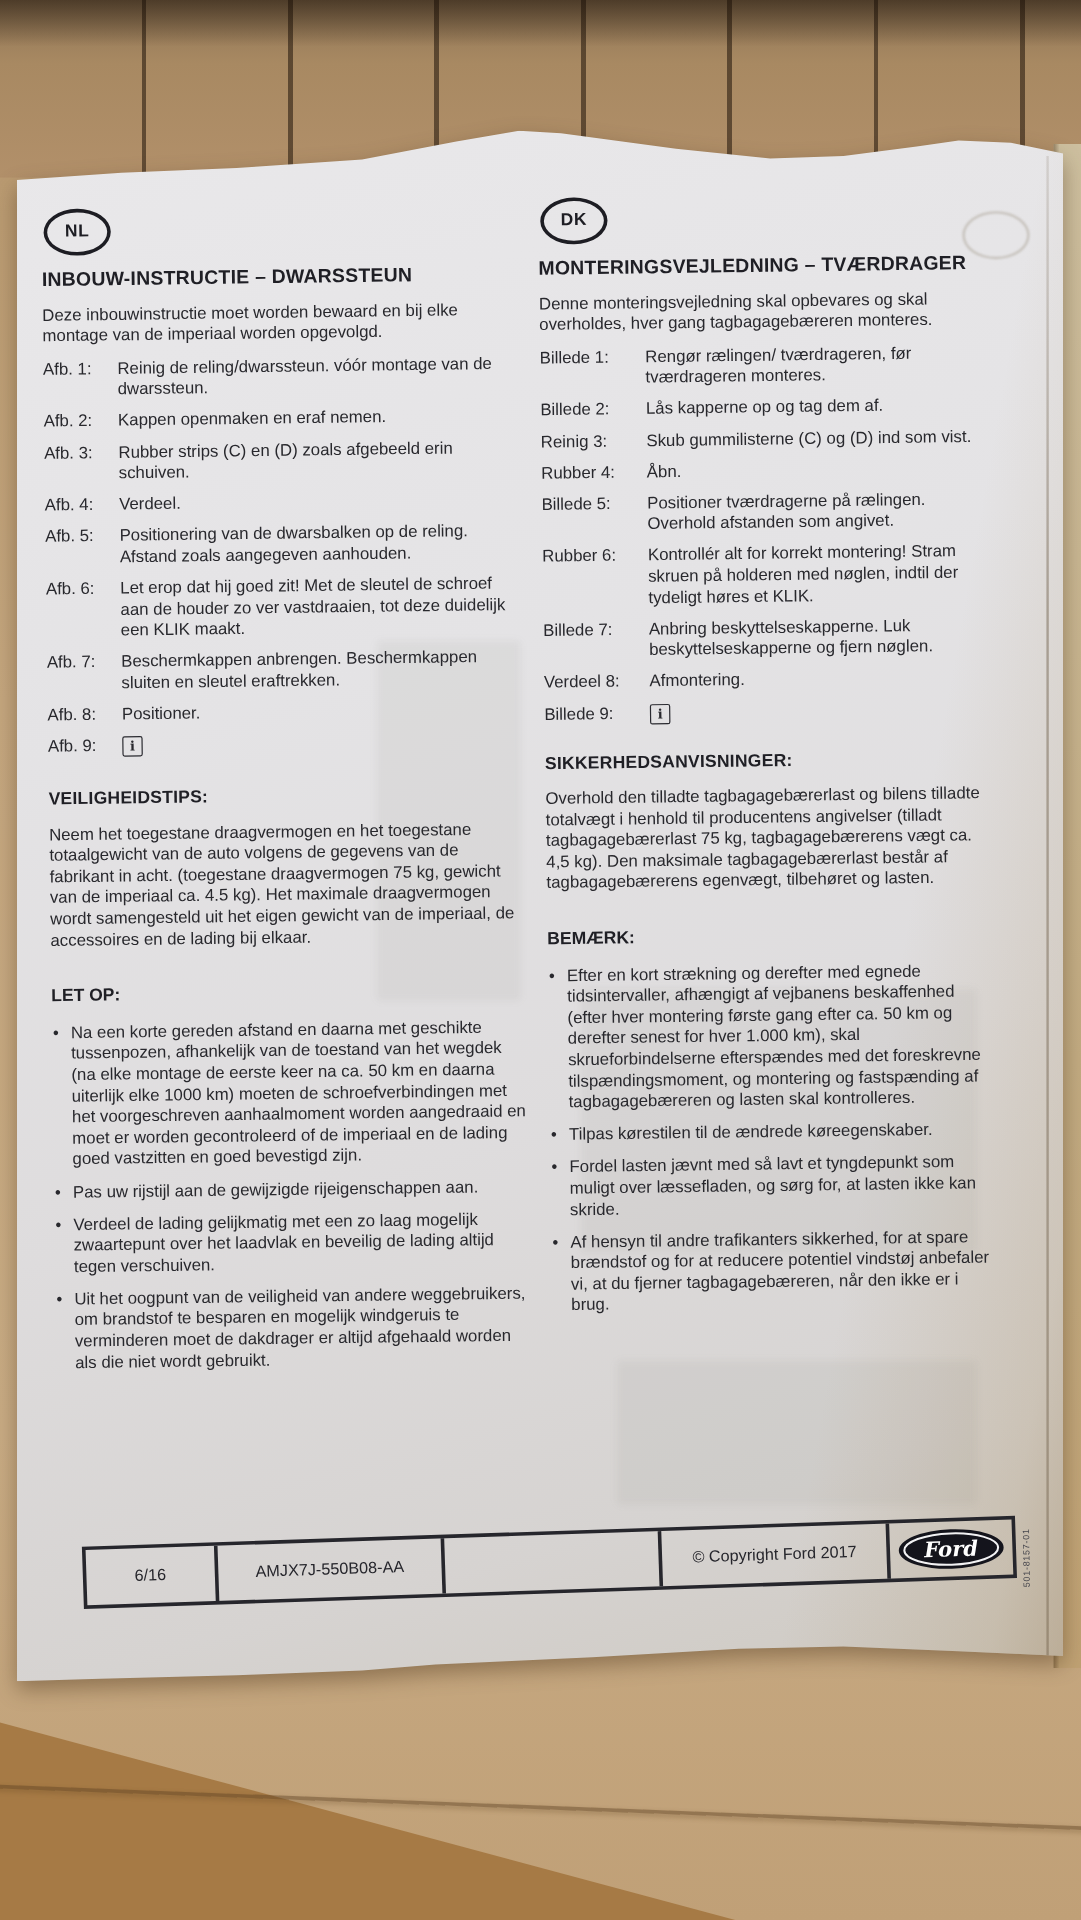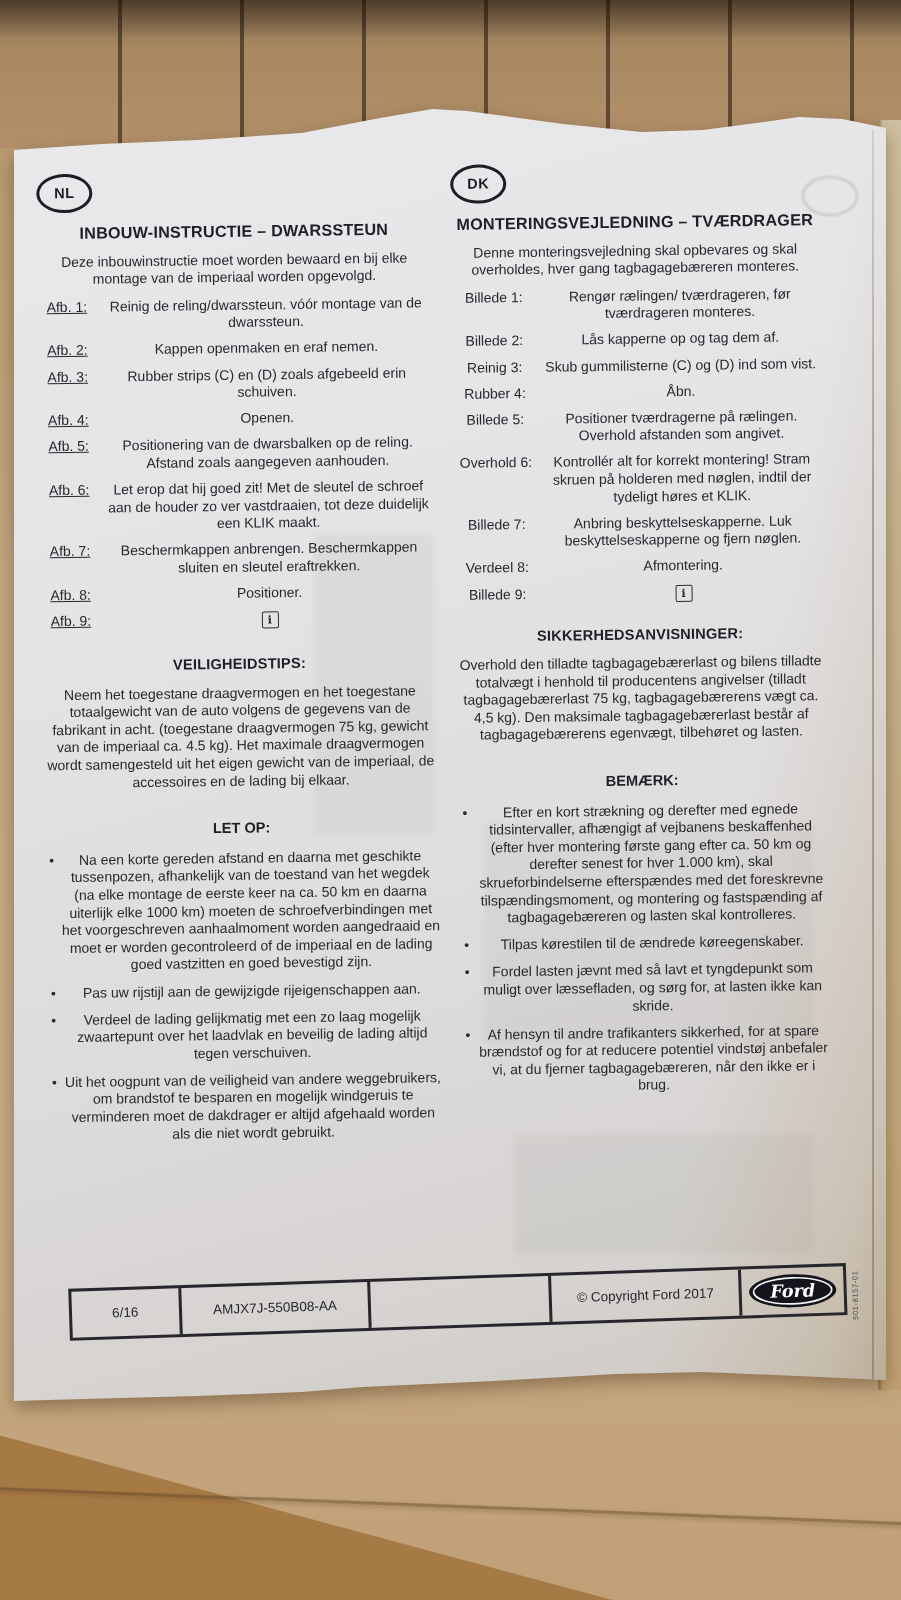--- a/index.html
+++ b/index.html
@@ -1,18 +1,18 @@
 <!DOCTYPE html>
 <html><head>
 <meta charset="utf-8">
 <style>
   html,body{margin:0;padding:0;}
   body{width:901px;height:1600px;overflow:hidden;background:#c3a47c;
        font-family:"Liberation Sans",sans-serif;}
-  .stage{position:relative;width:901px;height:1600px;overflow:hidden;text-align:center;}
+  .stage{position:relative;width:901px;height:1600px;overflow:hidden;}
 
   
   .bg-top{position:absolute;left:0;top:0;width:100%;height:150px;
     background:
       repeating-linear-gradient(90deg, rgba(30,18,8,0) 0 118px, rgba(30,18,8,0.55) 118px 122px),
       linear-gradient(180deg,#8d7354 0%,#a88962 35%,#b2906a 100%);}
   .bg-top:before{content:"";position:absolute;inset:0;
     background:linear-gradient(180deg,rgba(25,15,6,0.55),rgba(25,15,6,0) 26%);}
   .bg-main{position:absolute;left:0;top:148px;width:100%;height:1452px;
     background:linear-gradient(180deg,#b99a71 0%,#c4a67e 30%,#c8ab84 72%,#c0a077 100%);}
@@ -48,21 +48,21 @@
   .col-nl{left:26px;top:62px;width:398px;}
   .col-dk{left:440px;top:58px;width:372px;}
 
   .badge{width:50px;height:33px;border:3px solid #1d1d23;border-radius:50%;
     display:flex;align-items:center;justify-content:center;
     font-weight:bold;font-size:14.5px;letter-spacing:0.5px;margin:3px 0 12px 2px;color:#1d1d23;}
   .col-title{font-weight:bold;font-size:16.2px;letter-spacing:0.2px;color:#1f1f25;margin:0 0 11px;}
   .intro{margin:0 0 10px;}
 
   .step-row{display:flex;margin-bottom:8.5px;}
-  .col-nl .step-label{flex:0 0 62px;text-decoration:underline;}
+  .col-nl .step-label{flex:0 0 62px;}
   .col-dk .step-label{flex:0 0 88px;}
   .step-text{flex:1;}
   .info-box{display:none;}
   .step-row.has-icon .info-box{display:inline-flex;align-items:center;justify-content:center;
     width:15px;height:15px;border:1.6px solid #2a2a30;border-radius:2px;
     font-family:"DejaVu Serif",serif;font-weight:bold;font-size:11px;line-height:1;margin-top:1px;}
 
   .section-heading{font-weight:bold;font-size:14.6px;letter-spacing:0.2px;color:#1f1f25;
     margin:27px 0 11px;}
   .col-dk .section-heading{margin-top:24px;}
@@ -125,21 +125,21 @@
                 <span class="step-text"><span>Kappen openmaken en eraf nemen.</span></span>
               </div>
 
               <div class="step-row">
                 <span class="step-label">Afb. 3:</span>
                 <span class="step-text"><span>Rubber strips (C) en (D) zoals afgebeeld erin schuiven.</span></span>
               </div>
 
               <div class="step-row">
                 <span class="step-label">Afb. 4:</span>
-                <span class="step-text"><span>Openen.</span></span>
+                <span class="step-text"><span>Verdeel.</span></span>
               </div>
 
               <div class="step-row">
                 <span class="step-label">Afb. 5:</span>
                 <span class="step-text"><span>Positionering van de dwarsbalken op de reling. Afstand zoals aangegeven aanhouden.</span></span>
               </div>
 
               <div class="step-row">
                 <span class="step-label">Afb. 6:</span>
                 <span class="step-text"><span>Let erop dat hij goed zit! Met de sleutel de schroef aan de houder zo ver vastdraaien, tot deze duidelijk een KLIK maakt.</span></span>
@@ -215,21 +215,21 @@
                 <span class="step-label">Rubber 4:</span>
                 <span class="step-text"><span>Åbn.</span></span>
               </div>
 
               <div class="step-row">
                 <span class="step-label">Billede 5:</span>
                 <span class="step-text"><span>Positioner tværdragerne på rælingen. Overhold afstanden som angivet.</span></span>
               </div>
 
               <div class="step-row">
-                <span class="step-label">Overhold 6:</span>
+                <span class="step-label">Rubber 6:</span>
                 <span class="step-text"><span>Kontrollér alt for korrekt montering! Stram skruen på holderen med nøglen, indtil der tydeligt høres et KLIK.</span></span>
               </div>
 
               <div class="step-row">
                 <span class="step-label">Billede 7:</span>
                 <span class="step-text"><span>Anbring beskyttelseskapperne. Luk beskyttelseskapperne og fjern nøglen.</span></span>
               </div>
 
               <div class="step-row">
                 <span class="step-label">Verdeel 8:</span>

